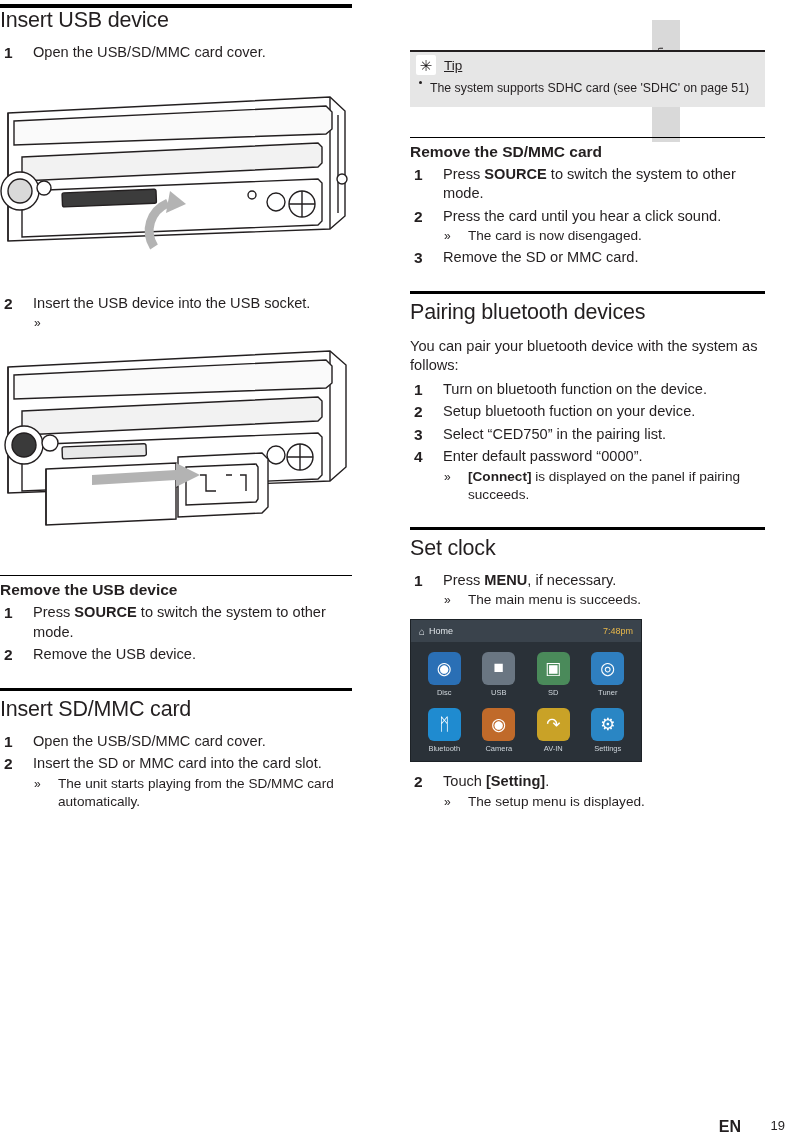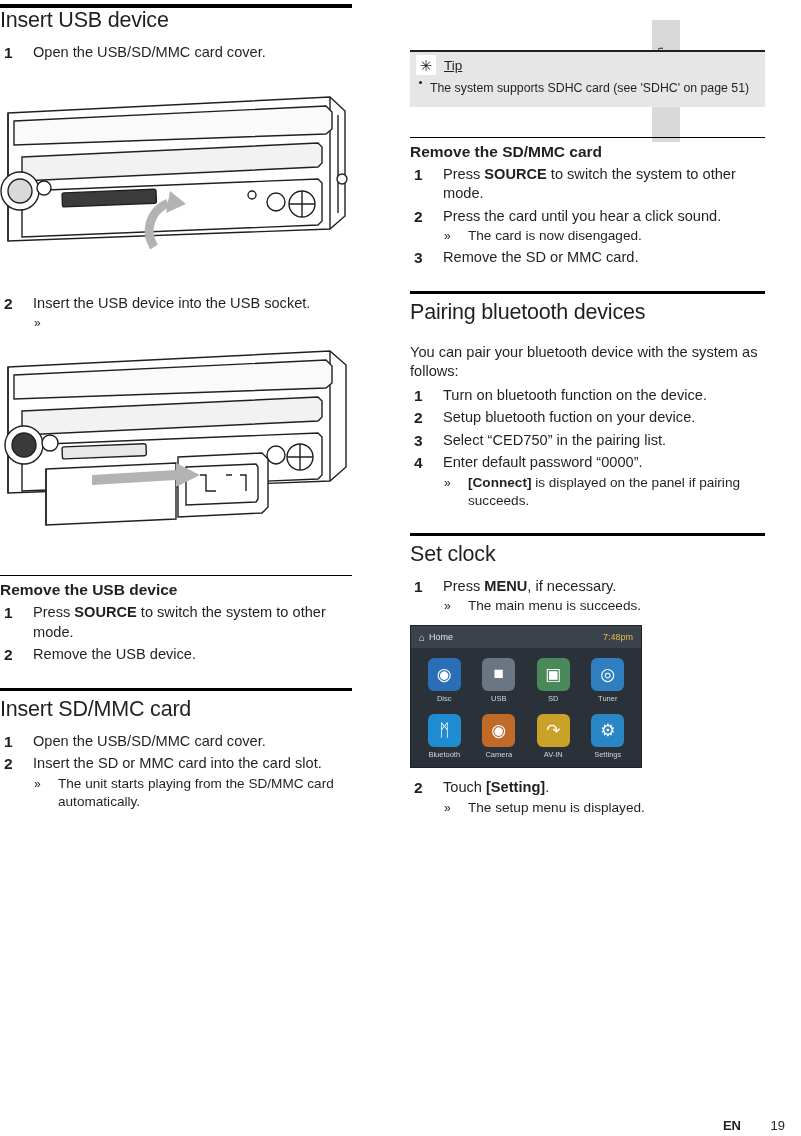--- a/index.html
+++ b/index.html
@@ -278,21 +278,21 @@
     position: absolute;
     left: 0;
     top: 1118px;
     width: 801px;
     height: 18px;
   }
   .footer-en {
     position: absolute;
     right: 60px;
     top: 0;
-    font-size: 13px;
+    font-size: 16px;
     font-weight: bold;
     color: #231f20;
   }
   .footer-pg {
     position: absolute;
     right: 16px;
     top: 0;
     font-size: 13px;
     color: #231f20;
   }
@@ -471,21 +471,21 @@
       <li>
         <span class="num">3</span>
         <span class="txt">Remove the SD or MMC card.</span>
       </li>
     </ol>
 
     <div class="spacer-md"></div>
     <div class="rule-black"></div>
     <h1 class="sec">Pairing bluetooth devices</h1>
 
-    <div style="font-size:14.6px;line-height:19.5px;margin:18px 0 4px 0;">You can pair your bluetooth device with the system as follows:</div>
+    <div style="font-size:14.6px;line-height:19.5px;margin:12px 0 4px 0;">You can pair your bluetooth device with the system as follows:</div>
 
     <ol class="steps">
       <li>
         <span class="num">1</span>
         <span class="txt">Turn on bluetooth function on the device.</span>
       </li>
       <li>
         <span class="num">2</span>
         <span class="txt">Setup bluetooth fuction on your device.</span>
       </li>

